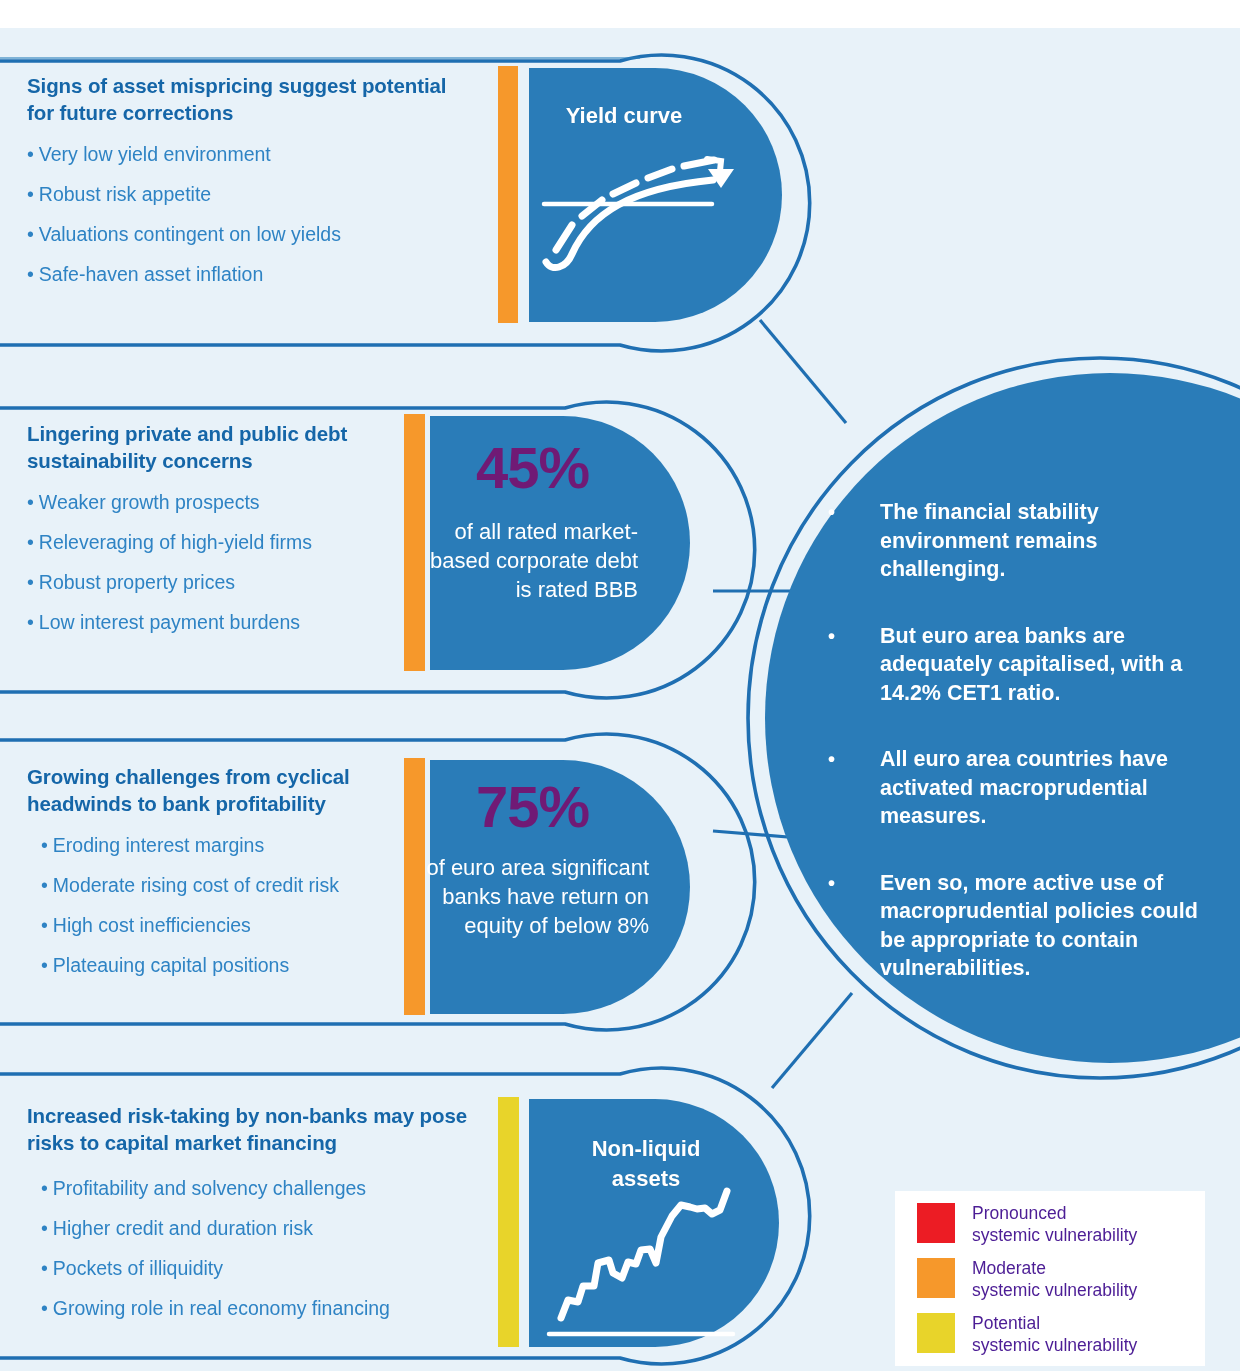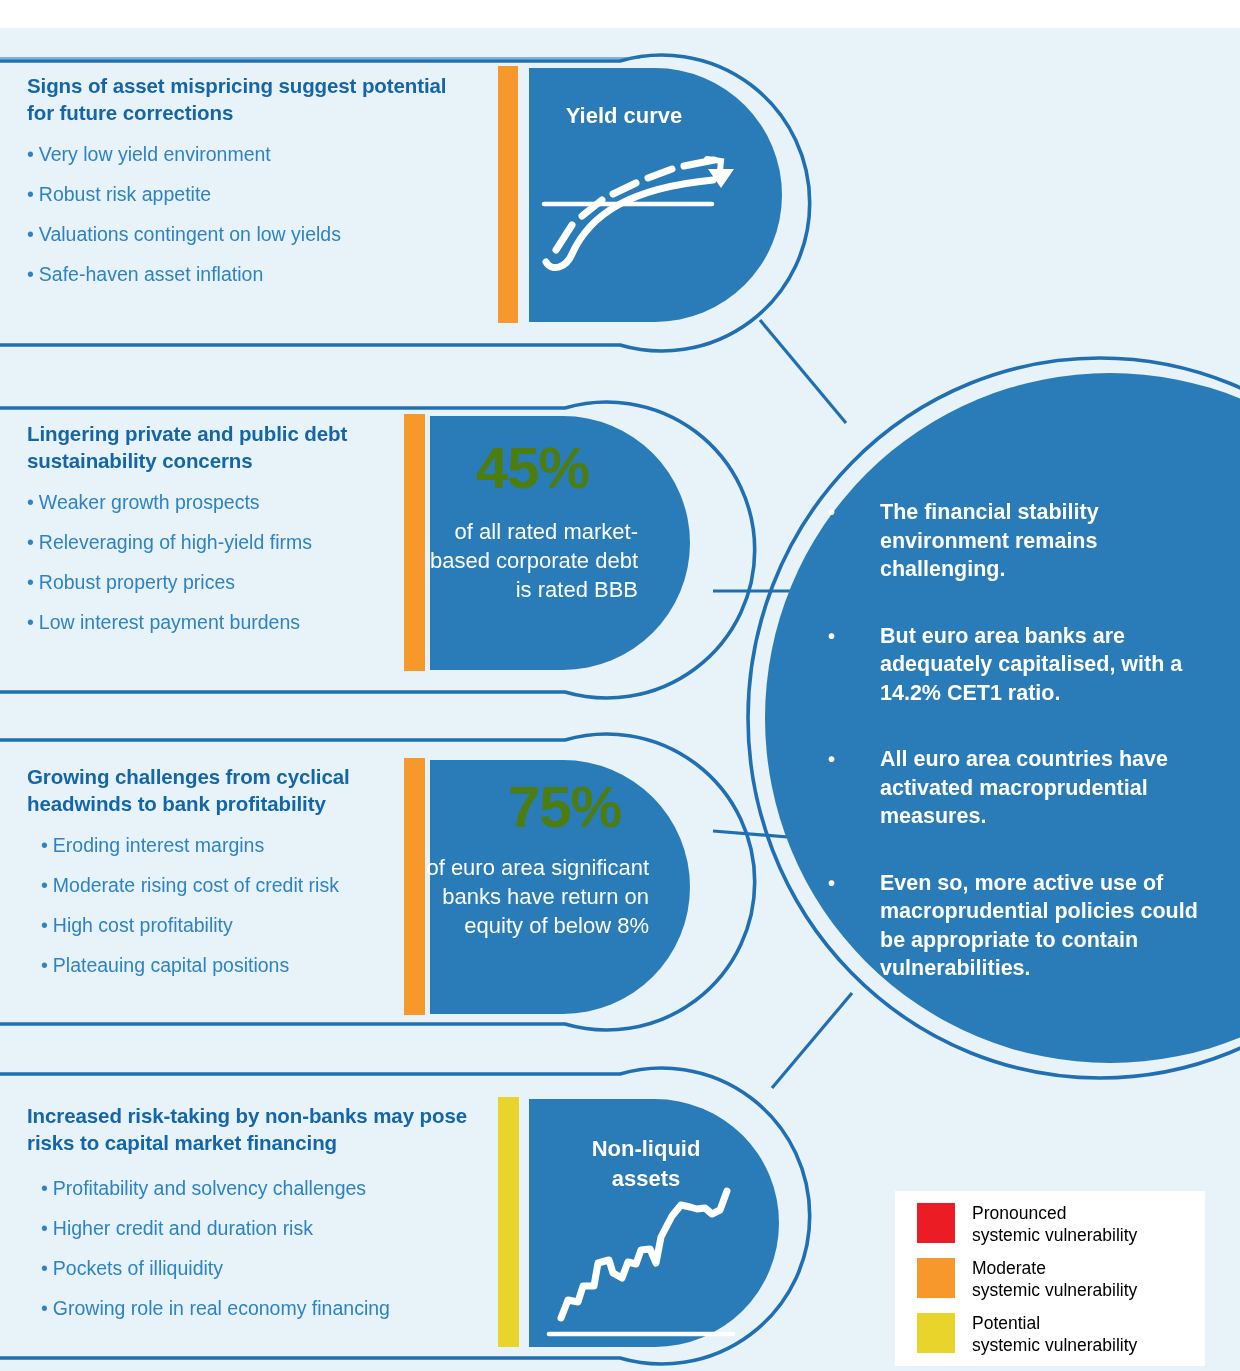--- a/index.html
+++ b/index.html
@@ -7,32 +7,32 @@
   #stage{position:relative;width:1240px;height:1371px;background:#e8f2f9;overflow:hidden;margin-top:28px;}
   #bg{position:absolute;inset:0;width:1240px;height:1371px;}
 
   .panel-text{position:absolute;color:#1f6fb2;}
   .panel-title{font-weight:bold;font-size:20.5px;line-height:27px;color:#1566a8;letter-spacing:-0.1px;}
   .bullets{margin-top:18px;}
   .bullet{font-size:19.5px;line-height:21px;color:#2e83c4;margin-bottom:19px;white-space:nowrap;}
   .bullet .dot{display:inline-block;margin-right:5px;}
 
   .cap-label{position:absolute;color:#fff;font-weight:bold;text-align:center;line-height:30px;font-size:22px;text-shadow:0 0 1px rgba(0,0,0,.15);}
-  .big-num{position:absolute;color:#4d7c0f;font-weight:bold;font-size:58px;text-align:center;letter-spacing:-1px;}
+  .big-num{position:absolute;color:#701a75;font-weight:bold;font-size:58px;text-align:center;letter-spacing:-1px;}
   .big-sub{position:absolute;color:#fff;font-size:22px;line-height:29px;text-align:right;}
 
   .circle-list{position:absolute;left:828px;top:470px;width:400px;}
   .c-item{display:flex;margin-bottom:38px;color:#fff;font-weight:bold;font-size:21.5px;line-height:28.5px;}
   .c-item .cdot{width:52px;flex:0 0 52px;font-size:20px;line-height:28.5px;}
   .c-item .ctxt{flex:1;}
 
   .legend{position:absolute;left:895px;top:1163px;width:310px;height:175px;background:#fff;}
   .lg-row{display:flex;align-items:flex-start;margin:0 0 0 0;padding:12px 0 0 22px;}
   .sw{width:38px;height:40px;flex:0 0 38px;margin-right:17px;}
-  .lg-txt{font-size:17.5px;line-height:21.5px;color:#000000;}
+  .lg-txt{font-size:17.5px;line-height:21.5px;color:#4c1d95;}
 </style>
 </head>
 <body>
 
 <div id="stage">
 
   <svg id="bg" viewBox="0 0 1240 1371">
     <defs>
       <clipPath id="clipAll">
           <rect x="0" y="0" width="1240" height="1371"></rect>
@@ -133,25 +133,25 @@
     </div>
   </div>
   <div class="big-num" style="left:430px;top:406px;width:205px;">45%</div>
   <div class="big-sub" style="left:428px;top:489px;width:210px;">of all rated market-based corporate debt is rated BBB</div>
 
   <div class="panel-text" style="left:27px;top:735px;width:400px;">
     <div class="panel-title">Growing challenges from cyclical headwinds to bank profitability</div>
     <div class="bullets" style="margin-left:14px;">
       <div class="bullet"><span class="dot">•</span><span>Eroding interest margins</span></div>
       <div class="bullet"><span class="dot">•</span><span>Moderate rising cost of credit risk</span></div>
-      <div class="bullet"><span class="dot">•</span><span>High cost profitability</span></div>
+      <div class="bullet"><span class="dot">•</span><span>High cost inefficiencies</span></div>
       <div class="bullet"><span class="dot">•</span><span>Plateauing capital positions</span></div>
     </div>
   </div>
-  <div class="big-num" style="left:430px;top:745px;width:205px;padding-left:32px;">75%</div>
+  <div class="big-num" style="left:430px;top:745px;width:205px;">75%</div>
   <div class="big-sub" style="left:424px;top:825px;width:225px;">of euro area significant banks have return on equity of below 8%</div>
 
   <div class="panel-text" style="left:27px;top:1074px;width:460px;">
     <div class="panel-title">Increased risk-taking by non-banks may pose risks to capital market financing</div>
     <div class="bullets" style="margin-left:14px;margin-top:22px;">
       <div class="bullet"><span class="dot">•</span><span>Profitability and solvency challenges</span></div>
       <div class="bullet"><span class="dot">•</span><span>Higher credit and duration risk</span></div>
       <div class="bullet"><span class="dot">•</span><span>Pockets of illiquidity</span></div>
       <div class="bullet"><span class="dot">•</span><span>Growing role in real economy financing</span></div>
     </div>

